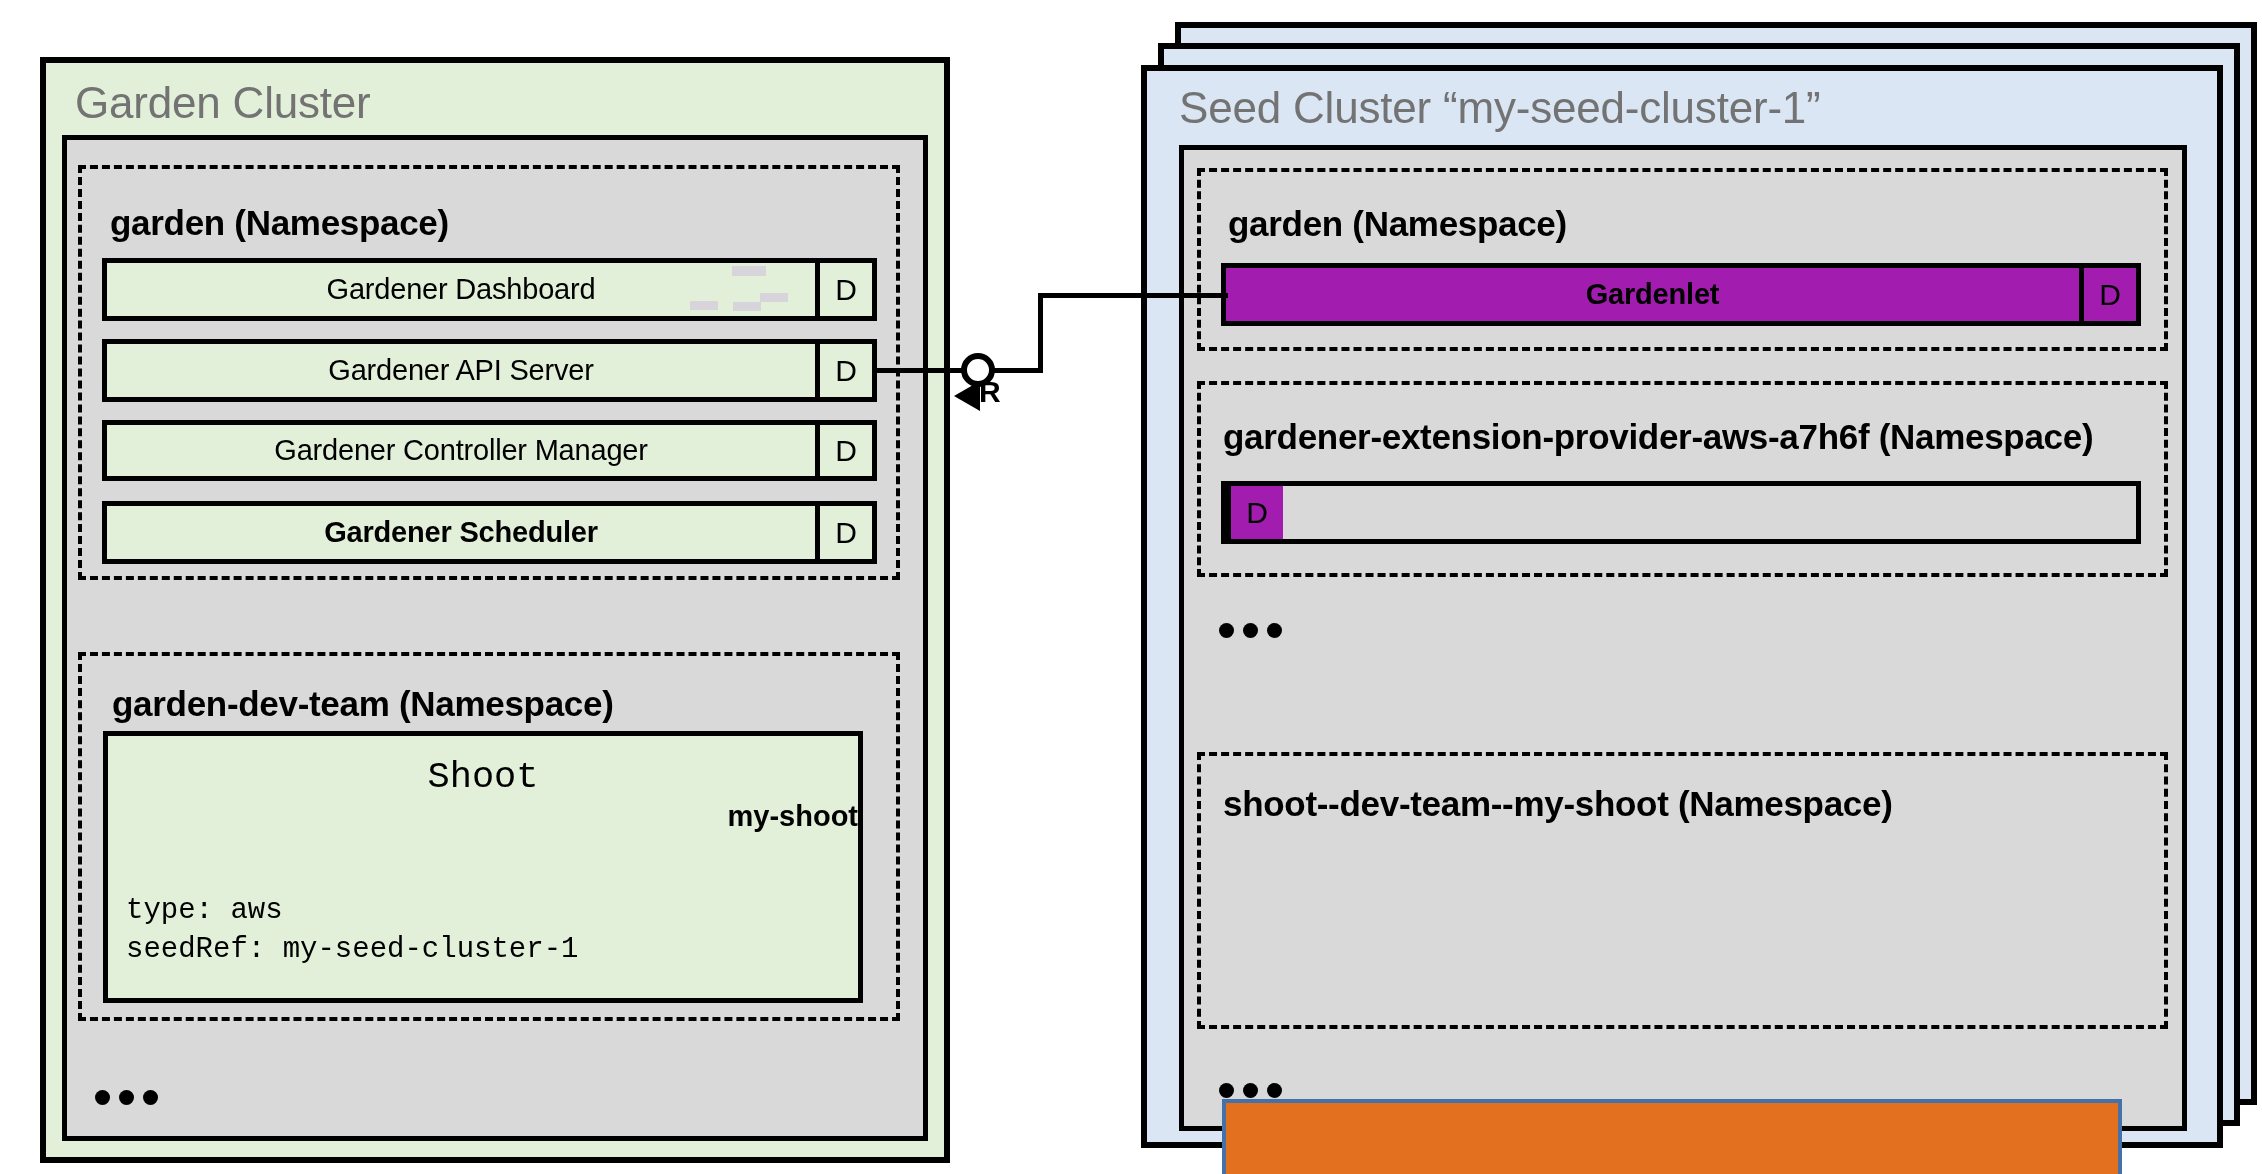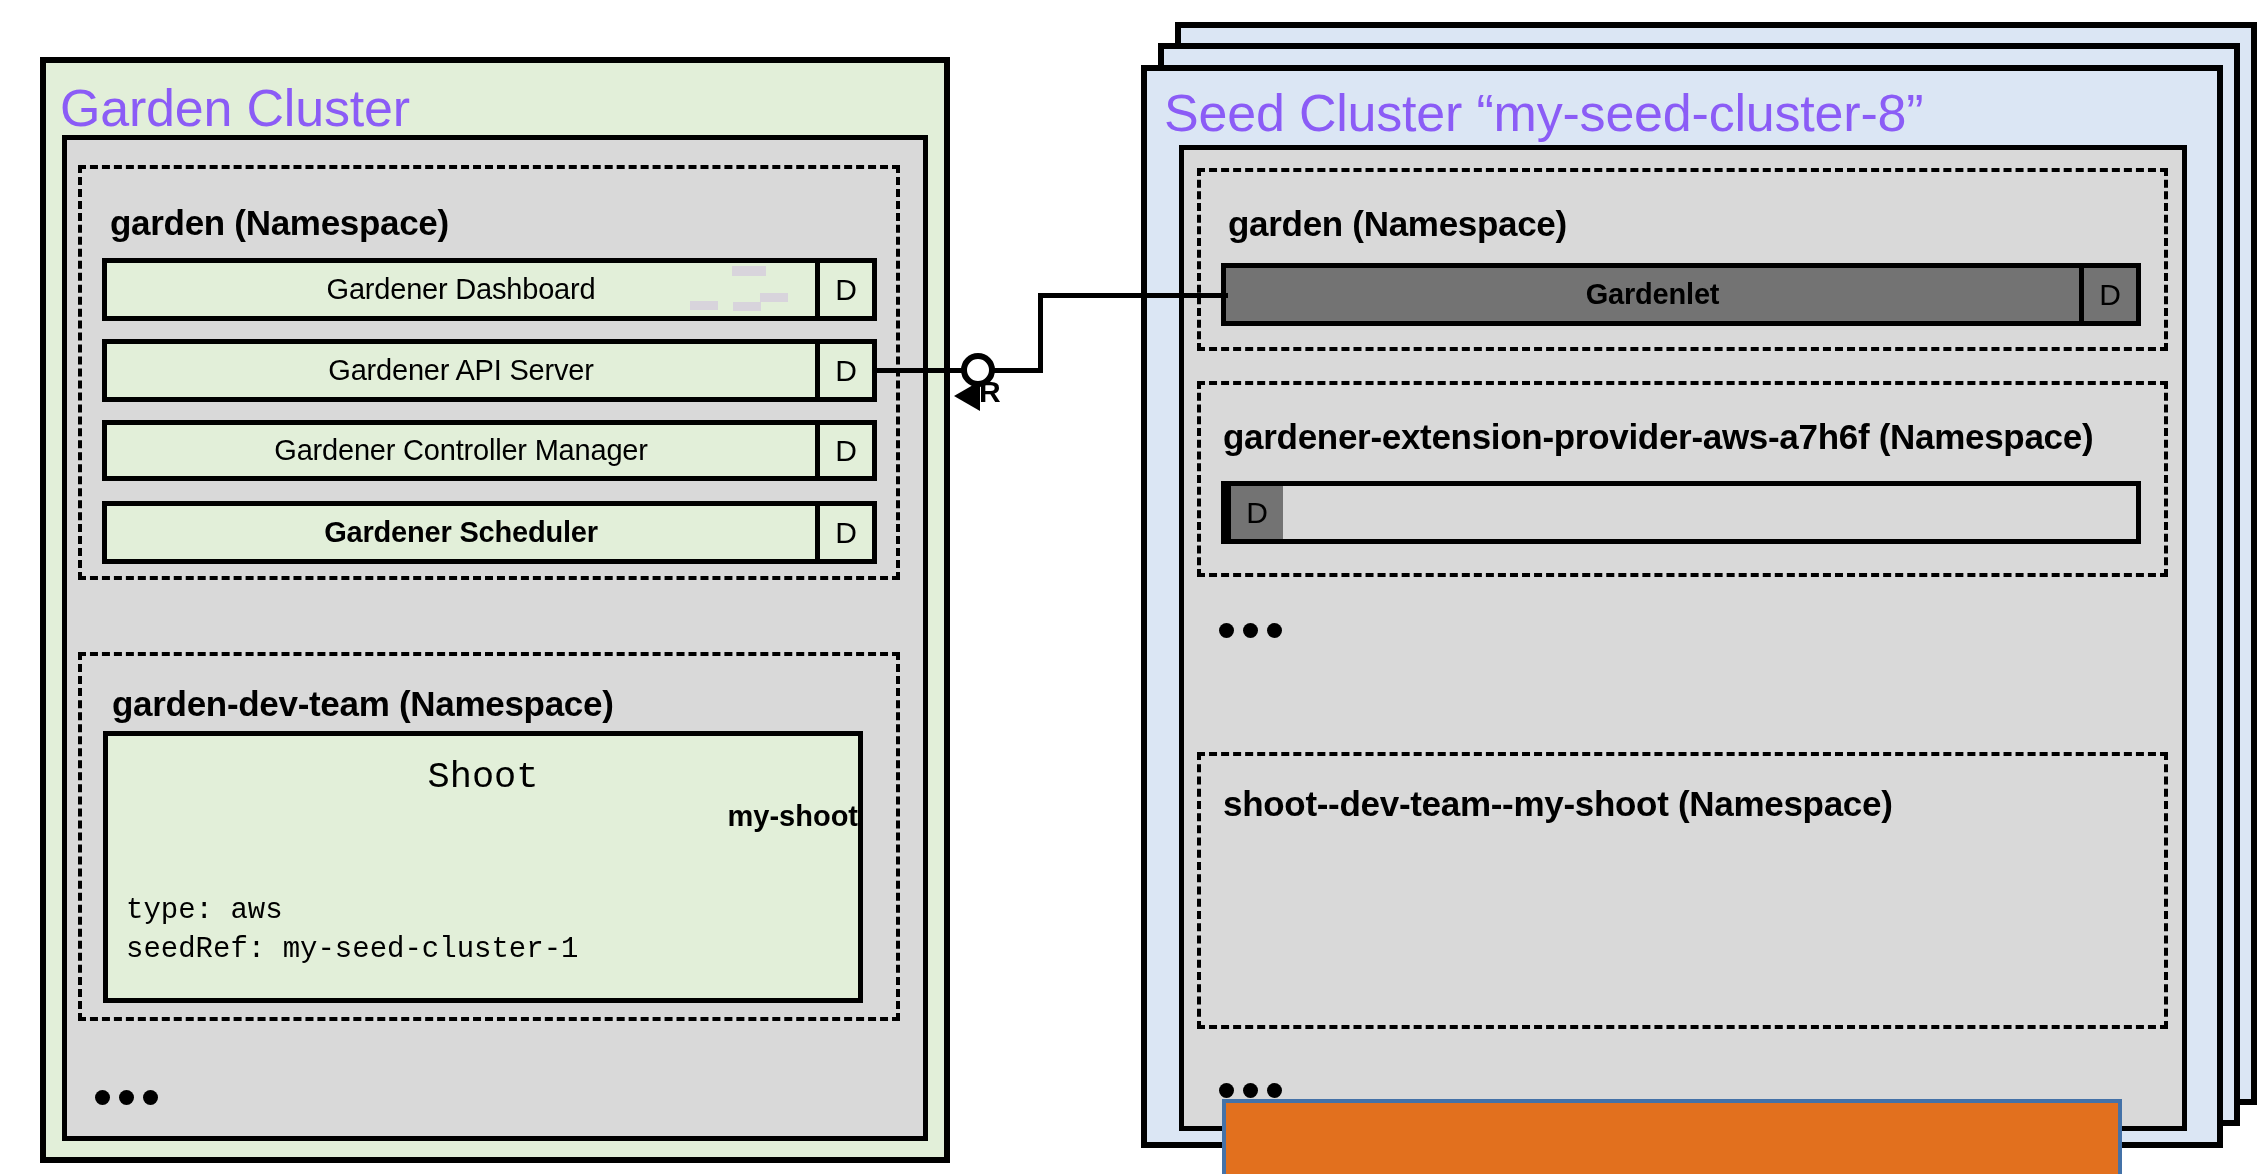--- a/index.html
+++ b/index.html
@@ -23,24 +23,25 @@
   .abs { position: absolute; box-sizing: border-box; }
 
   .cluster {
     border: 6px solid #000000;
   }
   .cluster-green { background: #e2efd9; }
   .cluster-blue  { background: #dbe6f4; }
 
   .cluster-title {
     position: absolute;
-    font-size: 52px;
-    color: #8b5cf6;
+    font-size: 44px;
+    color: #737373;
     white-space: nowrap;
     letter-spacing: -0.2px;
+    margin-left: 15px;
   }
 
   .k8s-body {
     background: #d9d9d9;
     border: 5px solid #000000;
   }
 
   .ns {
     border: 4px dashed #000000;
     background: transparent;
@@ -75,21 +76,21 @@
     flex: 0 0 auto;
     width: 52px;
     border-left: 5px solid #000000;
     display: flex;
     align-items: center;
     justify-content: center;
     font-size: 30px;
     color: #000000;
   }
   .comp-green .comp-body, .comp-green .comp-kind { background: #e2efd9; }
-  .comp-orange .comp-body, .comp-orange .comp-kind { background: #737373; }
+  .comp-orange .comp-body, .comp-orange .comp-kind { background: #a21caf; }
   .bold { font-weight: bold; }
 
   
   .resource {
     border: 5px solid #000000;
     background: #e2efd9;
     position: relative;
   }
   .res-kind {
     position: absolute;
@@ -215,21 +216,21 @@
       <i></i>
       <i></i>
   </div>
 
   <div class="abs cluster cluster-blue" style="left:1175px; top:22px; width:1082px; height:1083px;"></div>
 
   <div class="abs cluster cluster-blue" style="left:1158px; top:43px; width:1082px; height:1083px;"></div>
 
   <div class="abs cluster cluster-blue" style="left:1141px; top:65px; width:1082px; height:1083px;"></div>
 
-  <div class="cluster-title" style="left:1164px; top:83px;">Seed Cluster “my-seed-cluster-8”</div>
+  <div class="cluster-title" style="left:1164px; top:83px;">Seed Cluster “my-seed-cluster-1”</div>
 
   <div class="abs k8s-body" style="left:1179px; top:145px; width:1008px; height:986px;"></div>
 
   <div class="abs ns" style="left:1197px; top:168px; width:971px; height:183px;"></div>
   <div class="ns-title" style="left:1228px; top:204px;">garden (Namespace)</div>
 
   <div class="abs comp comp-orange" style="left:1221px; top:263px; width:920px; height:63px;">
     <div class="comp-body bold">Gardenlet</div>
     <div class="comp-kind">D</div>
   </div>

